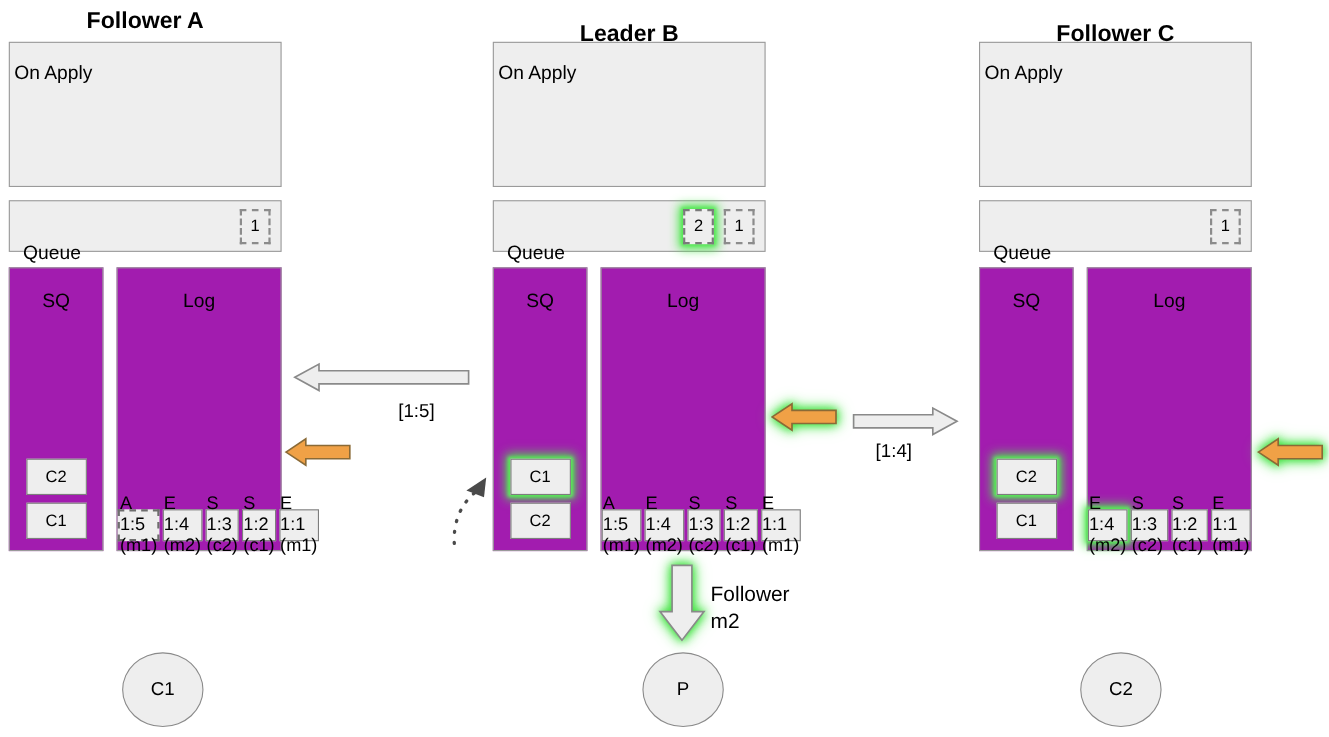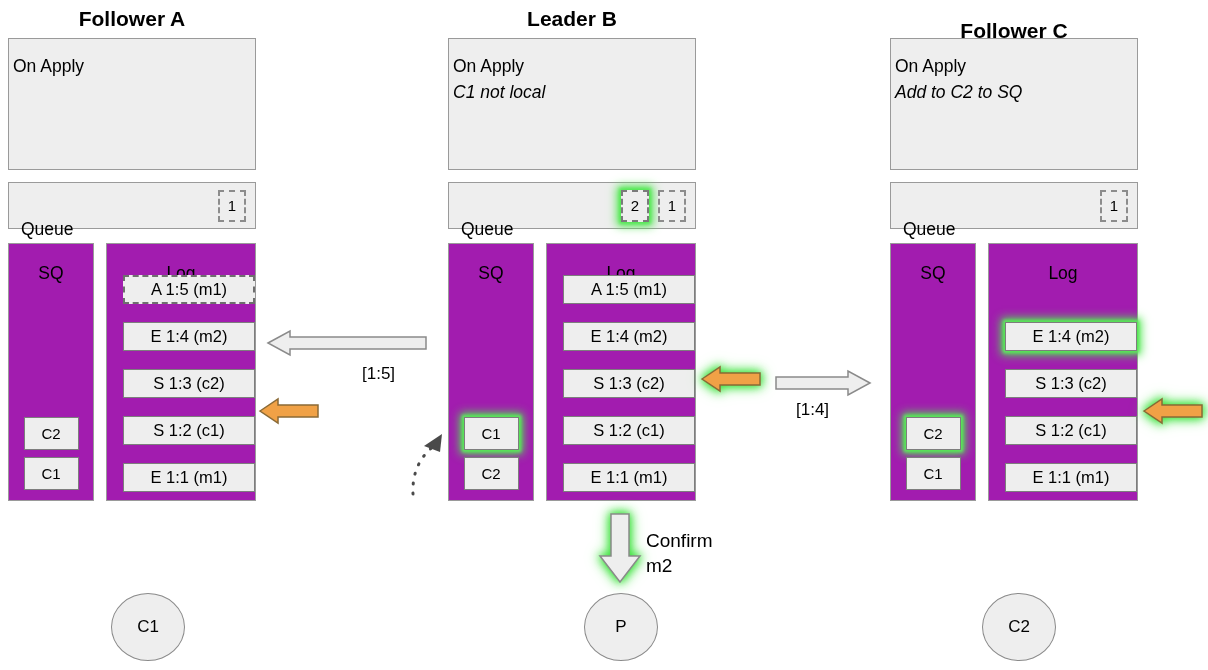--- a/index.html
+++ b/index.html
@@ -51,21 +51,21 @@
   }
   .sq-item{
     width:55px;height:33px;background:#eeeeee;border:1.5px solid #7d7d7d;
     display:flex;align-items:center;justify-content:center;font-size:15px;
     box-sizing:border-box;
   }
   .sq-item.glow{box-shadow:0 0 9px 4px #4ce64c,0 0 3px 2px #7df07d;}
 
   .log-items{
     position:absolute;bottom:8px;left:0;right:0;
-    display:flex;flex-direction:column;align-items:flex-end;gap:18px;
+    display:flex;flex-direction:row;align-items:center;gap:3px;
   }
   .log-item{
     width:132px;height:29px;background:#eeeeee;border:1.5px solid #7d7d7d;
     display:flex;align-items:center;justify-content:center;
     font-size:16.5px;box-sizing:border-box;
   }
   .log-item.dashed{border:2px dashed #6e6e6e;}
   .log-item.glow{box-shadow:0 0 9px 4px #4ce64c,0 0 3px 2px #7df07d;}
 
   .arrow-label{font-size:17px;}
@@ -77,35 +77,33 @@
   }
 
   .confirm-text{font-size:19px;line-height:25px;}
   svg{display:block;overflow:visible;}
   .glowfilter{filter:drop-shadow(0 0 4px #3ce03c) drop-shadow(0 0 6px #5aea5a);}
 </style>
 </head>
 <body>
 
 <div class="abs col-title" style="left:8px;top:6px;width:248px;">Follower A</div>
-<div class="abs col-title" style="left:448px;top:6px;width:248px;">Leader B</div>
+<div class="abs col-title" style="left:448px;top:18px;width:248px;">Leader B</div>
 <div class="abs col-title" style="left:890px;top:18px;width:248px;">Follower C</div>
 
 <div class="abs panel onapply" style="left:8px;top:38px;width:248px;height:132px;">
   <div>On Apply</div>
 </div>
 
 <div class="abs panel onapply" style="left:448px;top:38px;width:248px;height:132px;">
   <div>On Apply</div>
-  <div class="ital">C1 not local</div>
 </div>
 
 <div class="abs panel onapply" style="left:890px;top:38px;width:248px;height:132px;">
   <div>On Apply</div>
-  <div class="ital">Add to C2 to SQ</div>
 </div>
 
 <div class="abs queuebox" style="left:8px;top:182px;width:248px;height:47px;">
   <span class="queue-label">Queue</span>
   <span class="qslot">1</span>
 </div>
 
 <div class="abs queuebox" style="left:448px;top:182px;width:248px;height:47px;">
   <span class="queue-label">Queue</span>
   <span class="qslot glow">2</span>
@@ -211,19 +209,19 @@
     <polygon points="46,10 44,28 28,22" fill="#4a4a4a"></polygon>
   </svg>
 </div>
 
 <div class="abs glowfilter" style="left:598px;top:512px;width:44px;height:72px;">
   <svg width="44" height="72" viewBox="0 0 44 72">
     <polygon points="22,70 2,44 13,44 13,2 31,2 31,44 42,44" fill="#eeeeee" stroke="#8a8a8a" stroke-width="1.5"></polygon>
   </svg>
 </div>
 <div class="abs confirm-text" style="left:646px;top:528px;">
-  <div>Confirm</div>
+  <div>Follower</div>
   <div>m2</div>
 </div>
 
 <div class="abs node" style="left:111px;top:593px;">C1</div>
 <div class="abs node" style="left:584px;top:593px;">P</div>
 <div class="abs node" style="left:982px;top:593px;">C2</div>
 
 </body></html>

